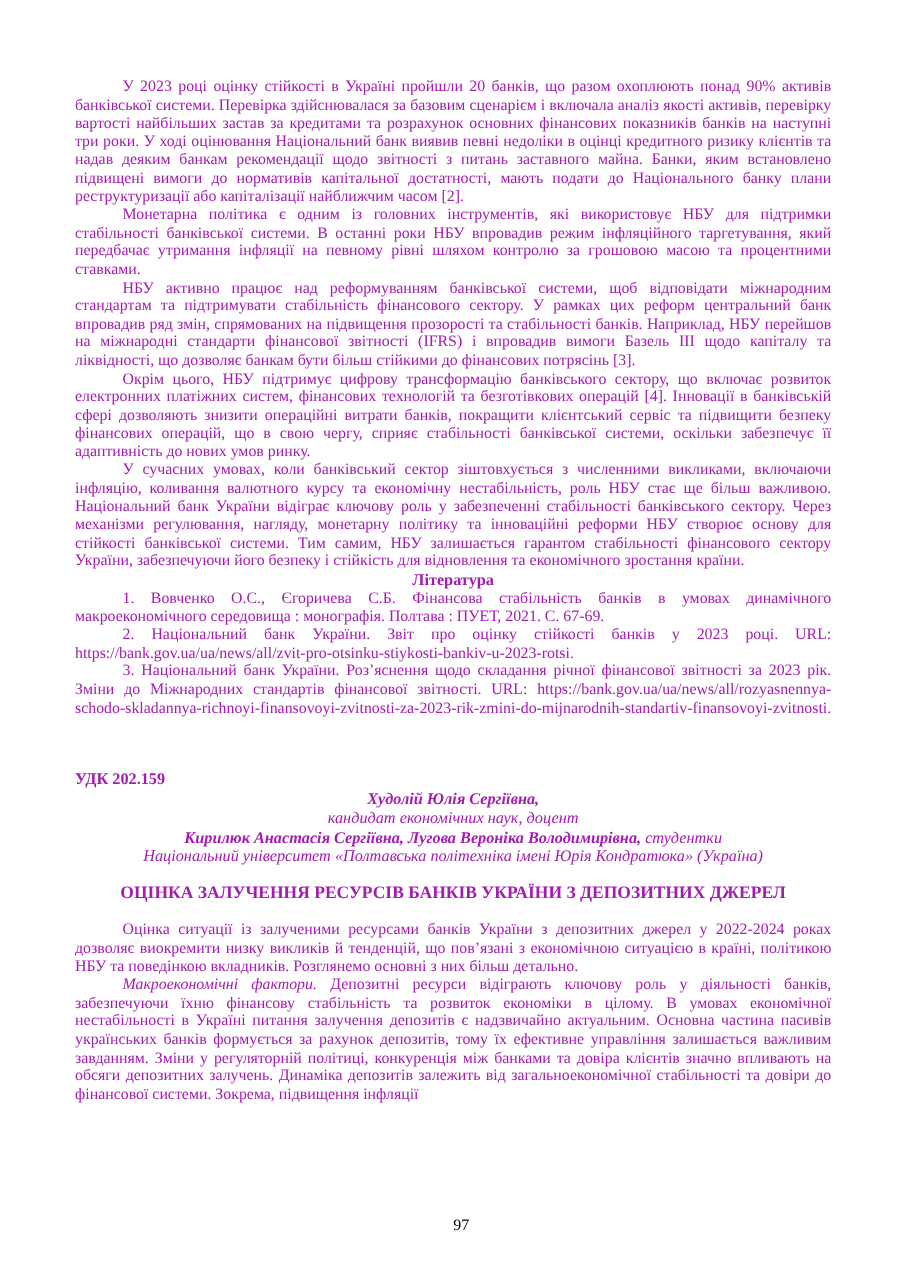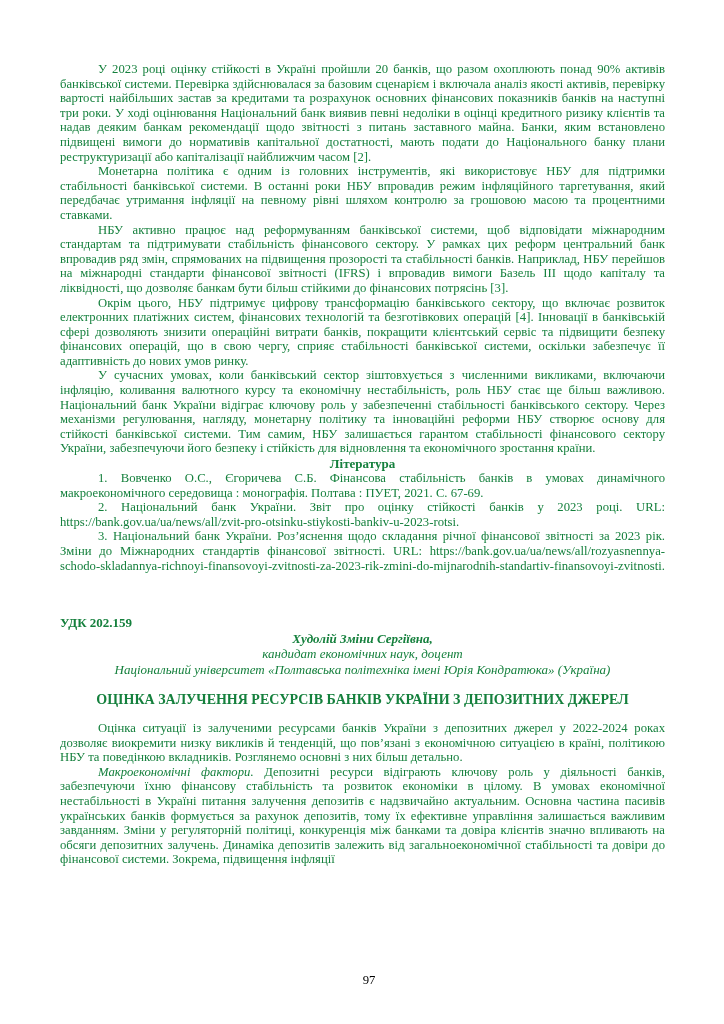--- a/index.html
+++ b/index.html
@@ -9,21 +9,21 @@
     position: relative;
     overflow: hidden;
   }
   .page {
     position: absolute; inset: 0;
     box-sizing: border-box;
     padding: 62px 59px 0 60px;
     font-family: "Liberation Serif", "DejaVu Serif", serif;
     font-size: 12.7px;
     line-height: 14.6px;
-    color: #15803d;
+    color: #a21caf;
   }
   p { margin: 0; text-align: justify; text-indent: 38px; }
   .ref { overflow-wrap: break-word; }
   .lit-heading {
     margin: 0; text-align: center; text-indent: 0;
     font-weight: bold; font-size: 13px; line-height: 15px;
   }
   .udk {
     font-weight: bold; text-indent: 0; text-align: left;
     margin-top: 43px; font-size: 13px;
@@ -61,23 +61,26 @@
     <p class="ref">1. Вовченко О.С., Єгоричева С.Б. Фінансова стабільність банків в умовах динамічного макроекономічного середовища : монографія. Полтава : ПУЕТ, 2021. С. 67-69.</p>
     <p class="ref">2. Національний банк України. Звіт про оцінку стійкості банків у 2023 році. URL: https://bank.gov.ua/ua/news/all/zvit-pro-otsinku-stiykosti-bankiv-u-2023-rotsi.</p>
     <p class="ref">3. Національний банк України. Роз’яснення щодо складання річної фінансової звітності за 2023 рік. Зміни до Міжнародних стандартів фінансової звітності. URL: https://bank.gov.ua/ua/news/all/rozyasnennya-schodo-skladannya-richnoyi-finansovoyi-zvitnosti-za-2023-rik-zmini-do-mijnarodnih-standartiv-finansovoyi-zvitnosti.</p>
   </section>
 
   <section>
     <p class="udk">УДК 202.159</p>
 
     <div class="authors-block">
       <p>
-        <span class="bi">Худолій Зміни Сергіївна,</span>
+        <span class="bi">Худолій Юлія Сергіївна,</span>
       </p>
       <p class="i">кандидат економічних наук, доцент</p>
+      <p>
+        <span class="bi">Кирилюк Анастасія Сергіївна, Лугова Вероніка Володимирівна,</span><span class="i"> студентки</span>
+      </p>
       <p class="i">Національний університет «Полтавська політехніка імені Юрія Кондратюка» (Україна)</p>
     </div>
 
     <p class="article-title">ОЦІНКА ЗАЛУЧЕННЯ РЕСУРСІВ БАНКІВ УКРАЇНИ З ДЕПОЗИТНИХ ДЖЕРЕЛ</p>
 
     <p>Оцінка ситуації із залученими ресурсами банків України з депозитних джерел у 2022-2024 роках дозволяє виокремити низку викликів й тенденцій, що пов’язані з економічною ситуацією в країні, політикою НБУ та поведінкою вкладників. Розглянемо основні з них більш детально.</p>
     <p>
       <span class="i">Макроекономічні фактори.</span><span> Депозитні ресурси відіграють ключову роль у діяльності банків, забезпечуючи їхню фінансову стабільність та розвиток економіки в цілому. В умовах економічної нестабільності в Україні питання залучення депозитів є надзвичайно актуальним. Основна частина пасивів українських банків формується за рахунок депозитів, тому їх ефективне управління залишається важливим завданням. Зміни у регуляторній політиці, конкуренція між банками та довіра клієнтів значно впливають на обсяги депозитних залучень. Динаміка депозитів залежить від загальноекономічної стабільності та довіри до фінансової системи. Зокрема, підвищення інфляції</span>
     </p>
   </section>

